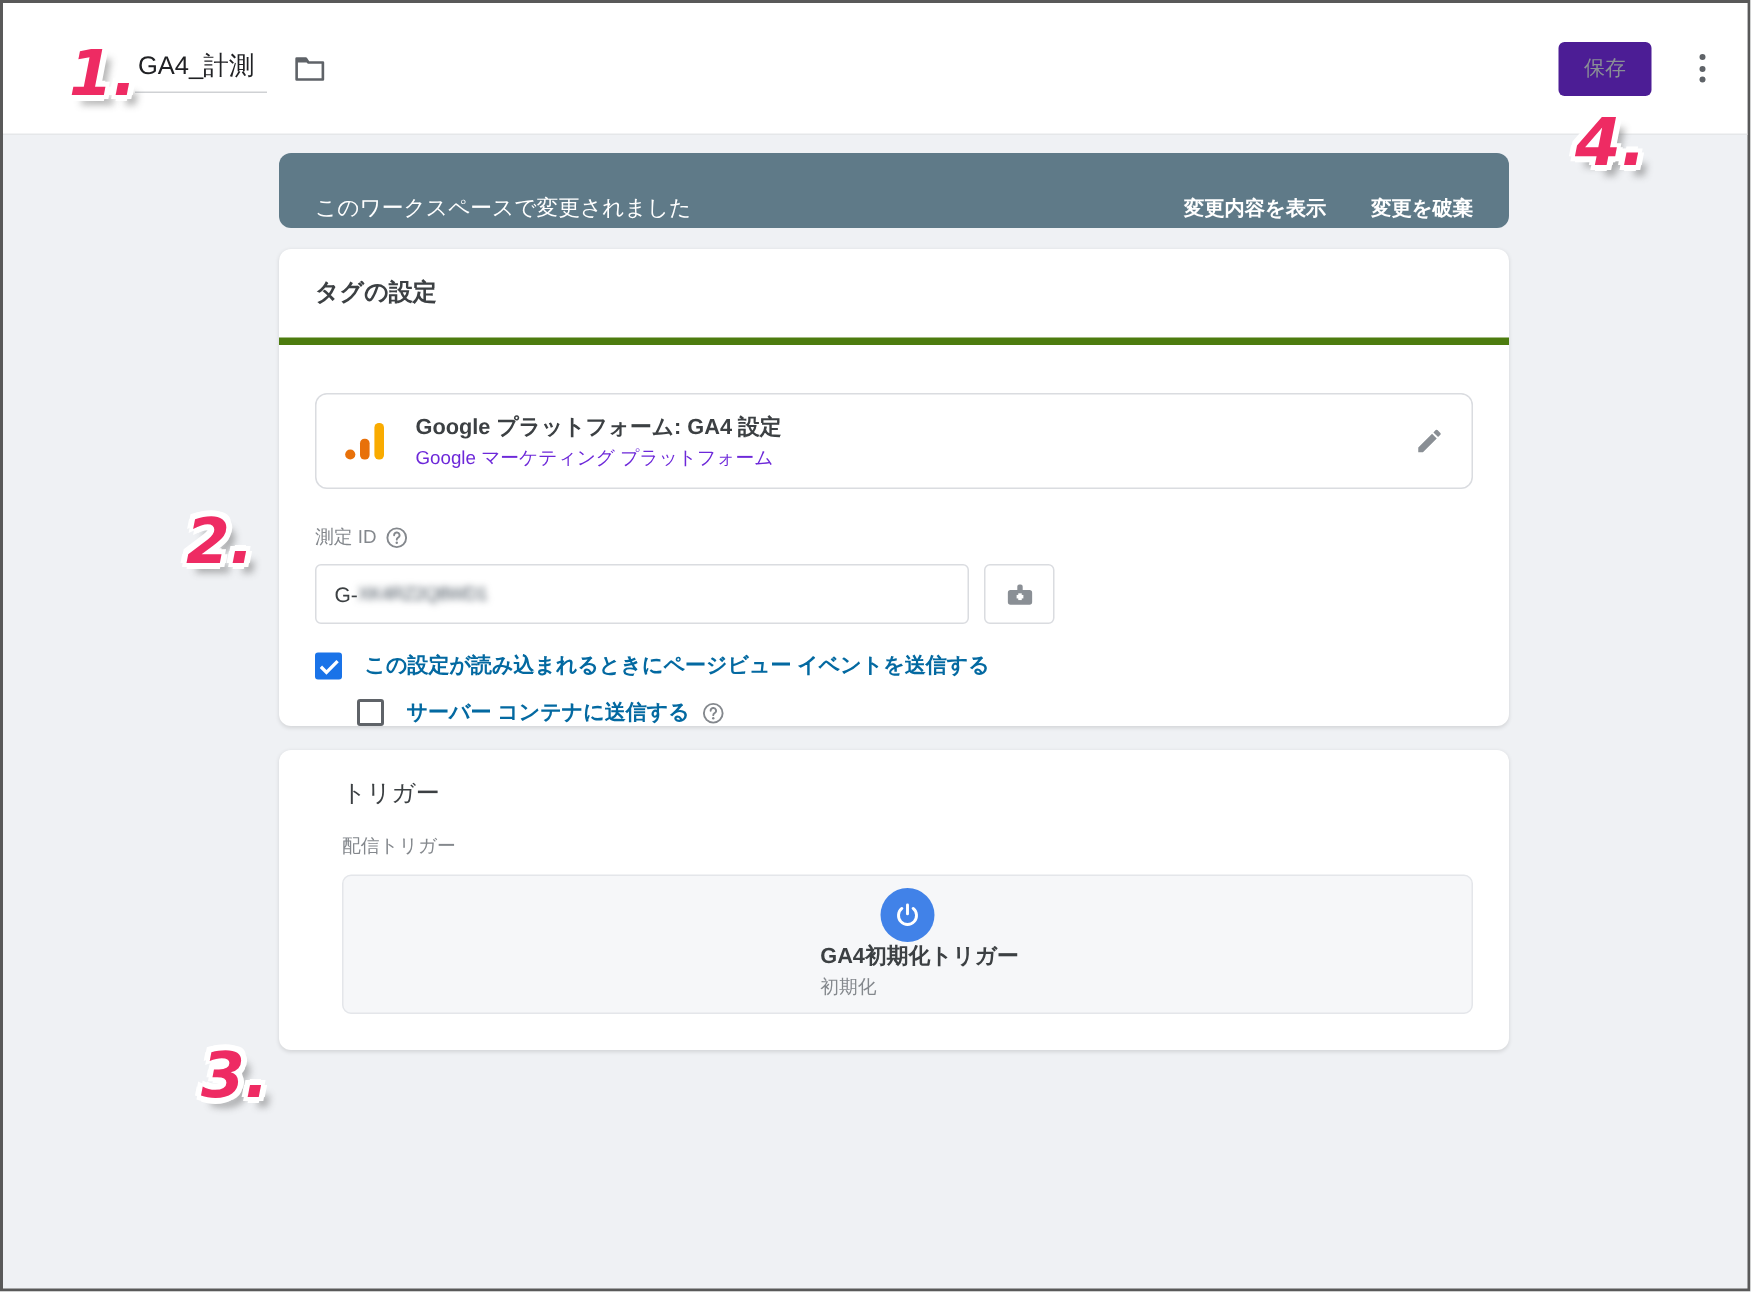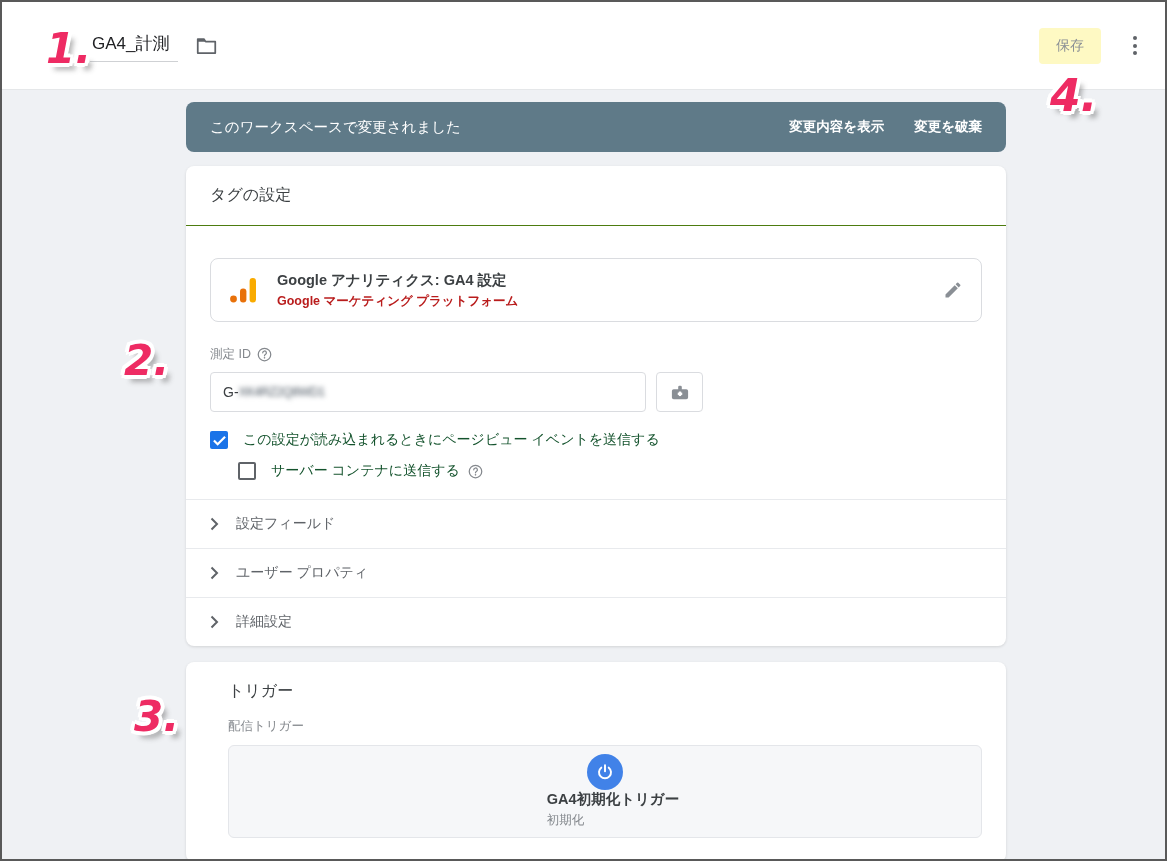--- a/index.html
+++ b/index.html
@@ -16,61 +16,61 @@
     height:88px; background:#fff; border-bottom:1px solid #e5e7e9;
     display:flex; align-items:center; padding:0 22px 0 88px;
   }
   .app-title {
     font-size:17px; color:#202124; padding:2px 4px 6px 2px;
     border-bottom:1px solid #cfd1d4; min-width:88px;
   }
   .folder-icon { margin-left:18px; display:flex; align-items:center; }
   .header-spacer { flex:1; }
   .save-btn {
-    background:#fef9c3; color:#8a8f95; font-size:14px;
+    background:#4c1d95; color:#8a8f95; font-size:14px;
     border:none; border-radius:4px; padding:9px 17px; cursor:pointer;
     font-family:Liberation Sans, sans-serif;
   }
   .kebab {
     margin-left:26px; display:flex; flex-direction:column; gap:3.5px;
     padding:6px; cursor:pointer;
   }
   .kebab i { width:4px; height:4px; border-radius:50%; background:#5f6368; }
 
   
   .column { width:820px; margin-left:184px; }
 
   .banner {
     margin-top:12px; height:50px; border-radius:8px;
-    background:#5f7a88; color:#fff; display:flex; align-items:center;
+    background:#5f7a88; color:#fff; display:flex; align-items:flex-end;
     padding:4px 24px; font-size:14.5px;
   }
   .banner-actions { margin-left:auto; display:flex; gap:30px; }
   .banner-link { color:#fff; font-weight:600; font-size:13.5px; cursor:pointer; }
 
   .card {
     margin-top:14px; background:#fff; border-radius:8px;
     box-shadow:0 1px 3px rgba(0,0,0,.12);
   }
   .card-title {
     padding:19px 24px; font-size:16px; color:#3c4043;
   }
-  .tag-card .card-title { border-bottom:1px solid #4d7c0f; }
+  .tag-card .card-title { border-bottom:5px solid #4d7c0f;font-weight:bold; }
   .card-body { padding:22px 24px 0; }
 
   .field-label { font-size:12.5px; color:#84888d; display:flex; align-items:center; gap:6px; }
 
   .tag-type-box {
     margin-top:10px; border:1px solid #dadce0; border-radius:8px;
     padding:10px 18px; display:flex; align-items:center; min-height:64px;
   }
   .ga-icon { width:28px; height:28px; flex:0 0 auto; }
   .tag-type-text { margin-left:20px; }
   .tag-type-name { font-size:14.5px; color:#3c4043; font-weight:600; }
-  .tag-type-platform { font-size:12.5px; color:#b91c1c; margin-top:3px;font-weight:bold; }
+  .tag-type-platform { font-size:12.5px; color:#6d28d9; margin-top:3px; }
   .pencil-icon { margin-left:auto; cursor:pointer; display:flex; }
 
   .mid-section { margin-top:24px; }
   .input-row { margin-top:9px; display:flex; gap:10px; }
   .text-input {
     width:436px; height:40px; border:1px solid #dadce0; border-radius:4px;
     display:flex; align-items:center; padding:0 12px; font-size:14px; color:#3c4043;
     background:#fff;
   }
   .masked { filter:blur(2.6px); color:#4a5560; font-size:12.5px; letter-spacing:-0.5px; user-select:none; }
@@ -80,21 +80,21 @@
   }
 
   .checkbox-row { display:flex; align-items:center; margin-top:19px; }
   .checkbox-row + .checkbox-row { margin-top:13px;padding-left:28px; }
   .cbox {
     width:18px; height:18px; border-radius:2px; flex:0 0 auto; cursor:pointer;
     display:flex; align-items:center; justify-content:center;
   }
   .cbox.checked { background:#1a73e8; }
   .cbox.unchecked { border:2px solid #5f6368; background:#fff; }
-  .cbox-label { margin-left:15px; font-size:14px; color:#14532d; display:flex; align-items:center; gap:8px; }
+  .cbox-label { margin-left:15px; font-size:14px; color:#0369a1; display:flex; align-items:center; gap:8px;font-weight:bold; }
 
   .expanders { margin-top:19px; }
   .expander-row {
     border-top:1px solid #e8eaed; height:49px; display:flex; align-items:center;
     padding:0 24px; cursor:pointer;
   }
   .expander-row:last-child { border-radius:0 0 8px 8px; }
   .expander-label { margin-left:17px; font-size:14px; color:#5f6368; }
 
   .trigger-card { margin-top:16px; padding-bottom:24px;padding-left:18px; }
@@ -164,21 +164,21 @@
       <div class="card-body">
 
 
         <div class="tag-type-box">
           <svg class="ga-icon" viewBox="0 0 28 28">
             <circle cx="4.5" cy="23" r="3.4" fill="#e8710a"></circle>
             <rect x="11" y="12.5" width="6.4" height="13.9" rx="3" fill="#e8710a"></rect>
             <rect x="20.6" y="2" width="6.4" height="24.4" rx="3" fill="#f9ab00"></rect>
           </svg>
           <div class="tag-type-text">
-            <div class="tag-type-name">Google アナリティクス: GA4 設定</div>
+            <div class="tag-type-name">Google プラットフォーム: GA4 設定</div>
             <div class="tag-type-platform">Google マーケティング プラットフォーム</div>
           </div>
           <span class="pencil-icon">
             <svg width="20" height="20" viewBox="0 0 24 24">
                 <path d="M3 17.25V21h3.75L17.8 9.94l-3.75-3.75L3 17.25zM20.7 7.04a1 1 0 0 0 0-1.41l-2.34-2.34a1 1 0 0 0-1.41 0l-1.83 1.83 3.75 3.75 1.83-1.83z" fill="#8a8f95"></path>
               </svg>
           </span>
         </div>
 
         <div class="mid-section">
@@ -220,40 +220,20 @@
               <svg width="15" height="15" viewBox="0 0 24 24">
                   <circle cx="12" cy="12" r="10" fill="none" stroke="#84888d" stroke-width="2"></circle>
                   <path d="M9.2 9.3a2.9 2.9 0 1 1 4.2 2.6c-.9.5-1.4 1-1.4 2.1" fill="none" stroke="#84888d" stroke-width="2" stroke-linecap="round"></path>
                   <circle cx="12" cy="17.3" r="1.3" fill="#84888d"></circle>
                 </svg>
             </span>
           </div>
         </div>
       </div>
 
-      <div class="expanders">
-        <div class="expander-row">
-          <svg width="9" height="14" viewBox="0 0 9 14">
-              <path d="M1.5 1.5 7 7l-5.5 5.5" fill="none" stroke="#5f6368" stroke-width="2"></path>
-            </svg>
-          <span class="expander-label">設定フィールド</span>
-        </div>
-        <div class="expander-row">
-          <svg width="9" height="14" viewBox="0 0 9 14">
-              <path d="M1.5 1.5 7 7l-5.5 5.5" fill="none" stroke="#5f6368" stroke-width="2"></path>
-            </svg>
-          <span class="expander-label">ユーザー プロパティ</span>
-        </div>
-        <div class="expander-row">
-          <svg width="9" height="14" viewBox="0 0 9 14">
-              <path d="M1.5 1.5 7 7l-5.5 5.5" fill="none" stroke="#5f6368" stroke-width="2"></path>
-            </svg>
-          <span class="expander-label">詳細設定</span>
-        </div>
-      </div>
     </section>
 
     <section class="card trigger-card">
       <div class="card-title">トリガー</div>
       <div class="trigger-body">
         <div class="field-label">配信トリガー</div>
         <div class="trigger-item">
           <span class="trigger-icon">
             <svg width="18" height="18" viewBox="0 0 24 24">
                 <path d="M12 3v8" fill="none" stroke="#fff" stroke-width="2.6" stroke-linecap="round"></path>

